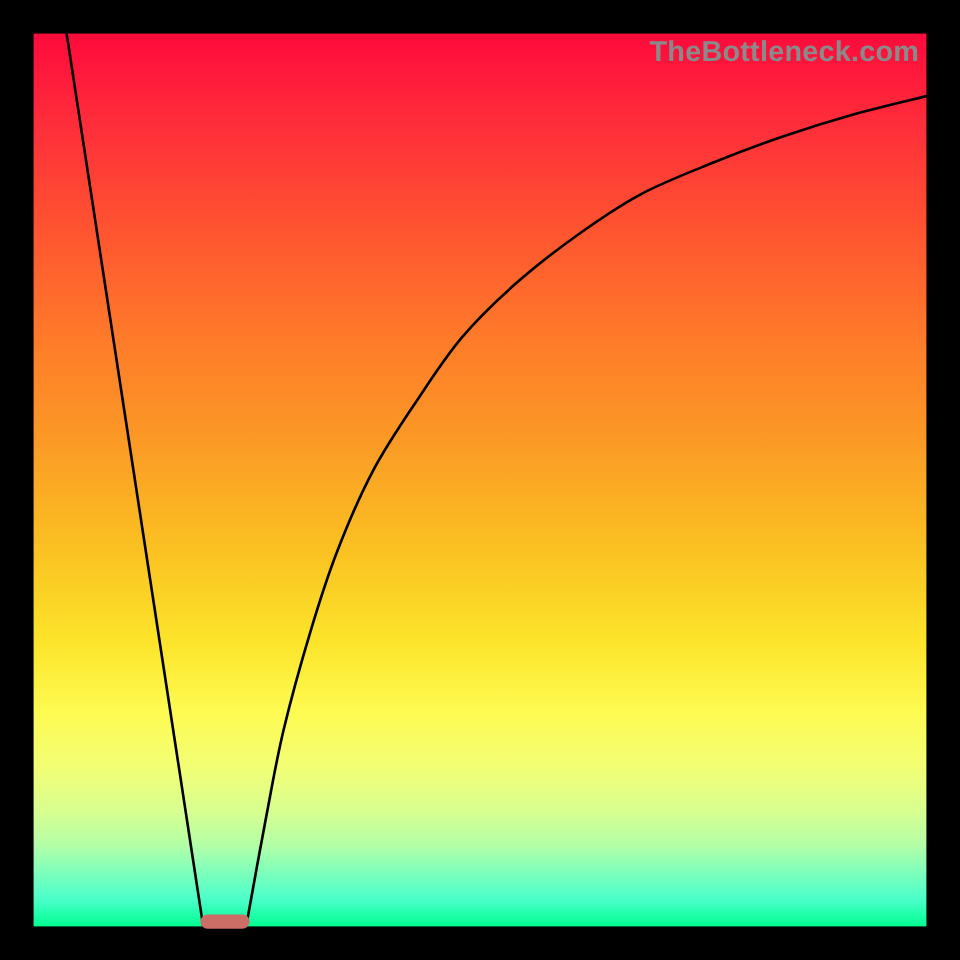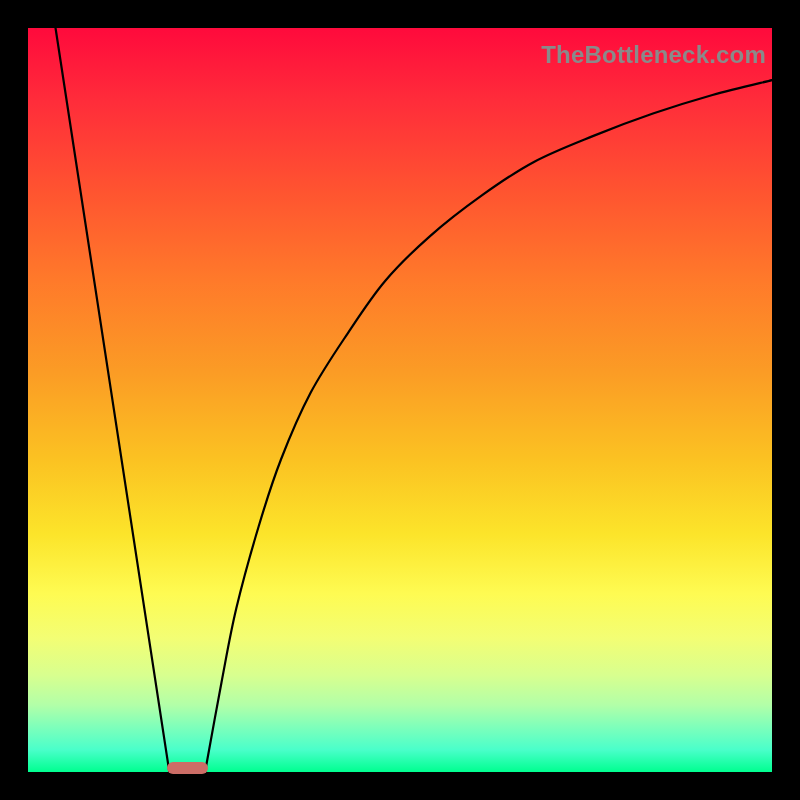--- a/index.html
+++ b/index.html
@@ -34,21 +34,21 @@
       #f3fe74 82%,
       #d8ff8f 87%,
       #b2ffa8 91%,
       #7dffbb 94%,
       #4affca 97%,
       #00ff90 100%
     );
   }
   .watermark {
     position: absolute;
-    top: 13px;
+    top: 2px;
     right: 6px;
     font-family: Arial, Helvetica, sans-serif;
     font-size: 24px;
     font-weight: 600;
     color: #8a8a8a;
     letter-spacing: 0.2px;
     user-select: none;
   }
   .curve-svg {
     position: absolute;

